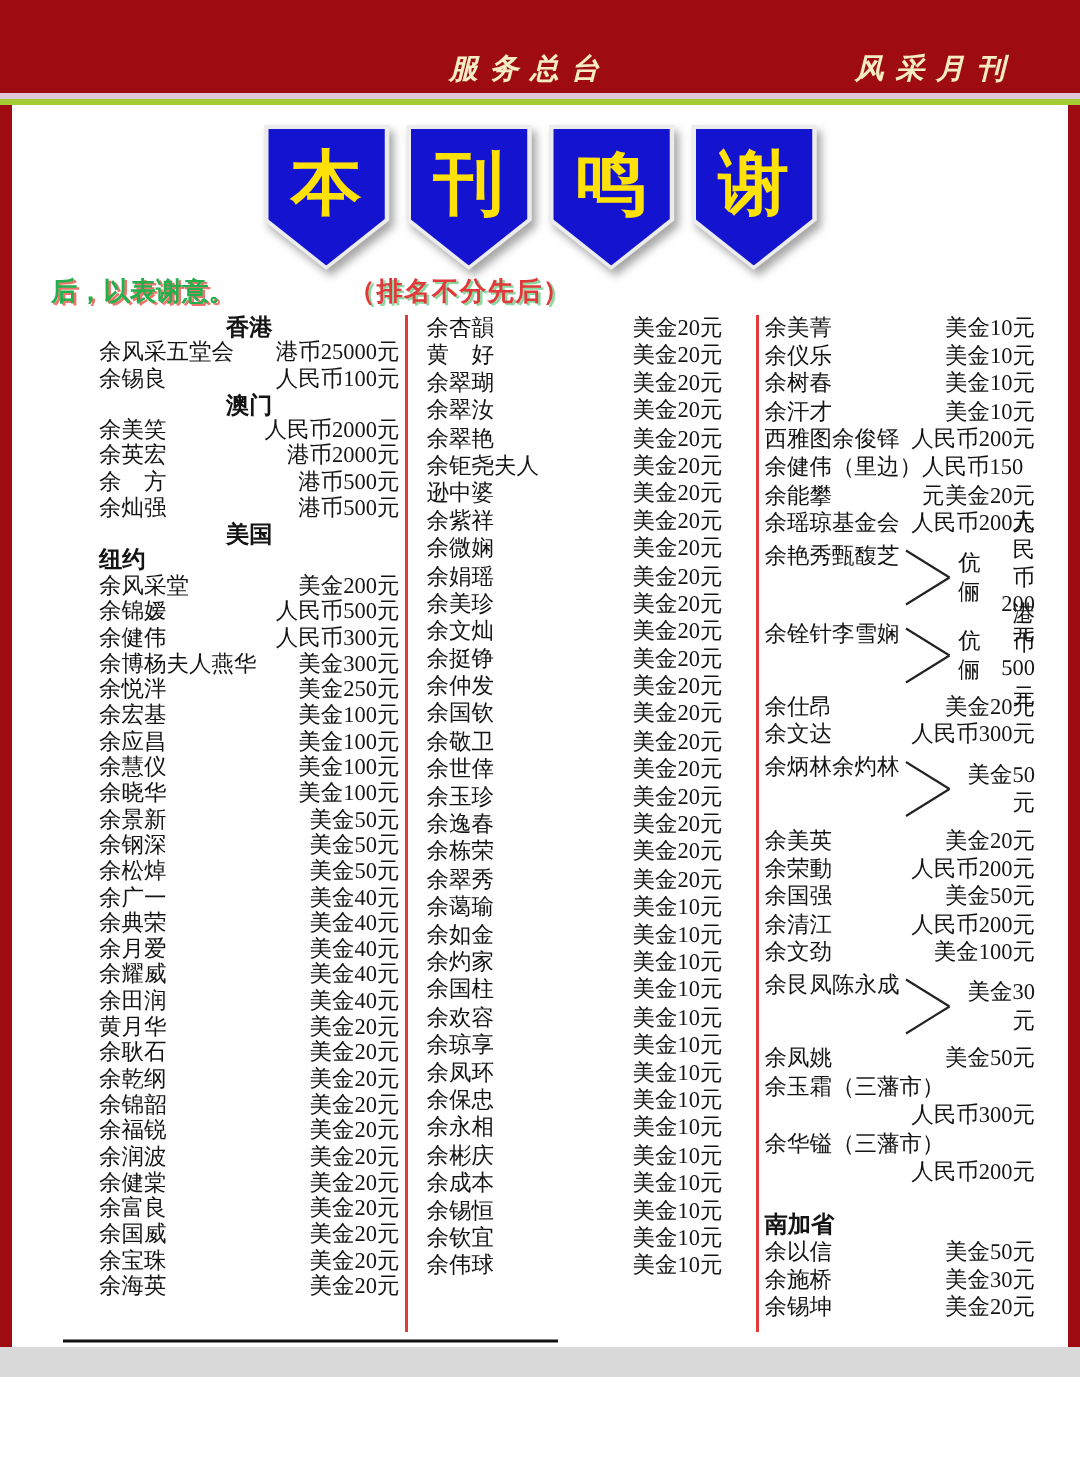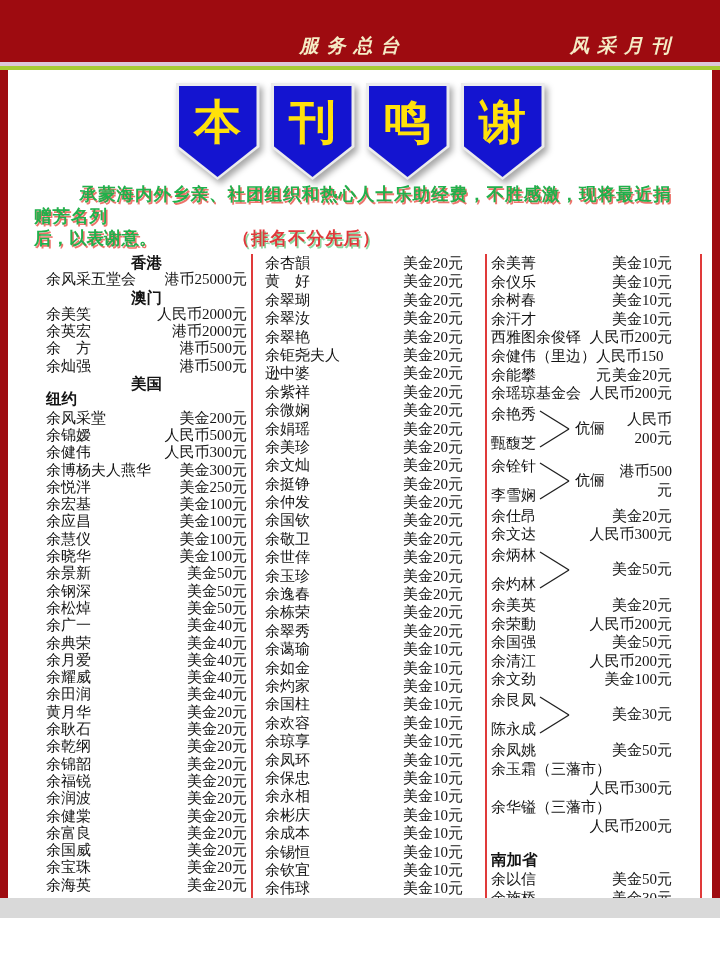--- a/index.html
+++ b/index.html
@@ -28,38 +28,38 @@
 
   .intro{margin:3px 34px 0 34px;font-size:17.5px;font-weight:bold;line-height:22px;
          color:var(--intro-green,#21b04b);text-shadow:1.6px 1.6px 0 rgba(232,80,70,.8);}
   .intro p{margin:0;}
   .intro-l1{text-indent:2.6em;letter-spacing:1px;}
   .note{color:var(--intro-red,#e0393b);text-shadow:1.6px 1.6px 0 rgba(90,200,120,.7);
         margin-left:76px;letter-spacing:1px;}
 
   .lists{display:flex;margin-top:5px;height:678px;overflow:hidden;
          font-family:"Liberation Serif","DejaVu Serif",serif;color:#141414;
-         padding-left:46px;box-sizing:border-box;}
+         padding-left:66px;box-sizing:border-box;}
   .vline{width:2px;background:var(--divider-red,#e03a3a);flex:0 0 2px;}
   .col{box-sizing:border-box;}
   .c1{width:205px;padding-right:4px;}
   .c2{width:232px;padding:0 22px 0 12px;}
   .c3{width:213px;padding:0 28px 0 4px;}
   .c1 .rh{height:17.3px;line-height:17.3px;}
   .c2 .rh{height:18.4px;line-height:18.4px;text-align:right;}
   .c3 .rh{height:18.6px;line-height:18.6px;}
   .row{display:flex;justify-content:space-between;font-size:15px;}
   .nm{white-space:pre;}
   .hdr{text-align:center;font-weight:bold;font-size:15.5px;
        font-family:"Liberation Sans","DejaVu Sans",sans-serif;}
   .subhdr{text-align:left;font-weight:bold;font-size:15.5px;
        font-family:Liberation Mono, monospace;}
   .gap{height:16px;}
   .couple{display:flex;align-items:center;height:52px;font-size:15px;}
-  .cnames{display:flex;flex-direction:column;justify-content:space-between;height:48px;}
+  .cnames{display:flex;flex-direction:row;justify-content:space-between;height:48px;}
   .br{flex:0 0 34px;margin-left:2px;}
   .br line{stroke:#222;stroke-width:1.4;}
   .clabel{margin-left:3px;}
   .couple .amt{flex:1;text-align:right;}
   .e2{height:38px;font-size:15px;}
   .e2 .nm{display:block;line-height:19px;}
   .e2 .amt{display:block;text-align:right;line-height:19px;}
 
   .footer-line{height:2px;background:#111;width:330px;margin:5px 0 3px 42px;}
   .footer{display:flex;justify-content:space-between;padding:1px 60px 0 45px;align-items:center;}
@@ -107,30 +107,33 @@
       <div class="pw">
         <div class="po">
           <div class="pi">
             <span class="pc">谢</span>
           </div>
         </div>
       </div>
     </div>
 
   <div class="intro">
-    <p class="intro-l1">承蒙海内外乡亲、社团组织和热心人士乐助经费，不胜感激，现将最近捐赠芳名列</p>
     <p class="intro-l2"><span>后，以表谢意。</span><span class="note">（排名不分先后）</span></p>
   </div>
 
   <div class="lists" id="lists">
       <div class="col c1">
         <div class="hdr rh">香港</div>
         <div class="row rh">
           <span class="nm">余风采五堂会</span>
           <span class="amt">港币25000元</span>
+        </div>
+        <div class="row rh">
+          <span class="nm">余锡良</span>
+          <span class="amt">人民币100元</span>
         </div>
         <div class="hdr rh">澳门</div>
         <div class="row rh">
           <span class="nm">余美笑</span>
           <span class="amt">人民币2000元</span>
         </div>
         <div class="row rh">
           <span class="nm">余英宏</span>
           <span class="amt">港币2000元</span>
         </div>

